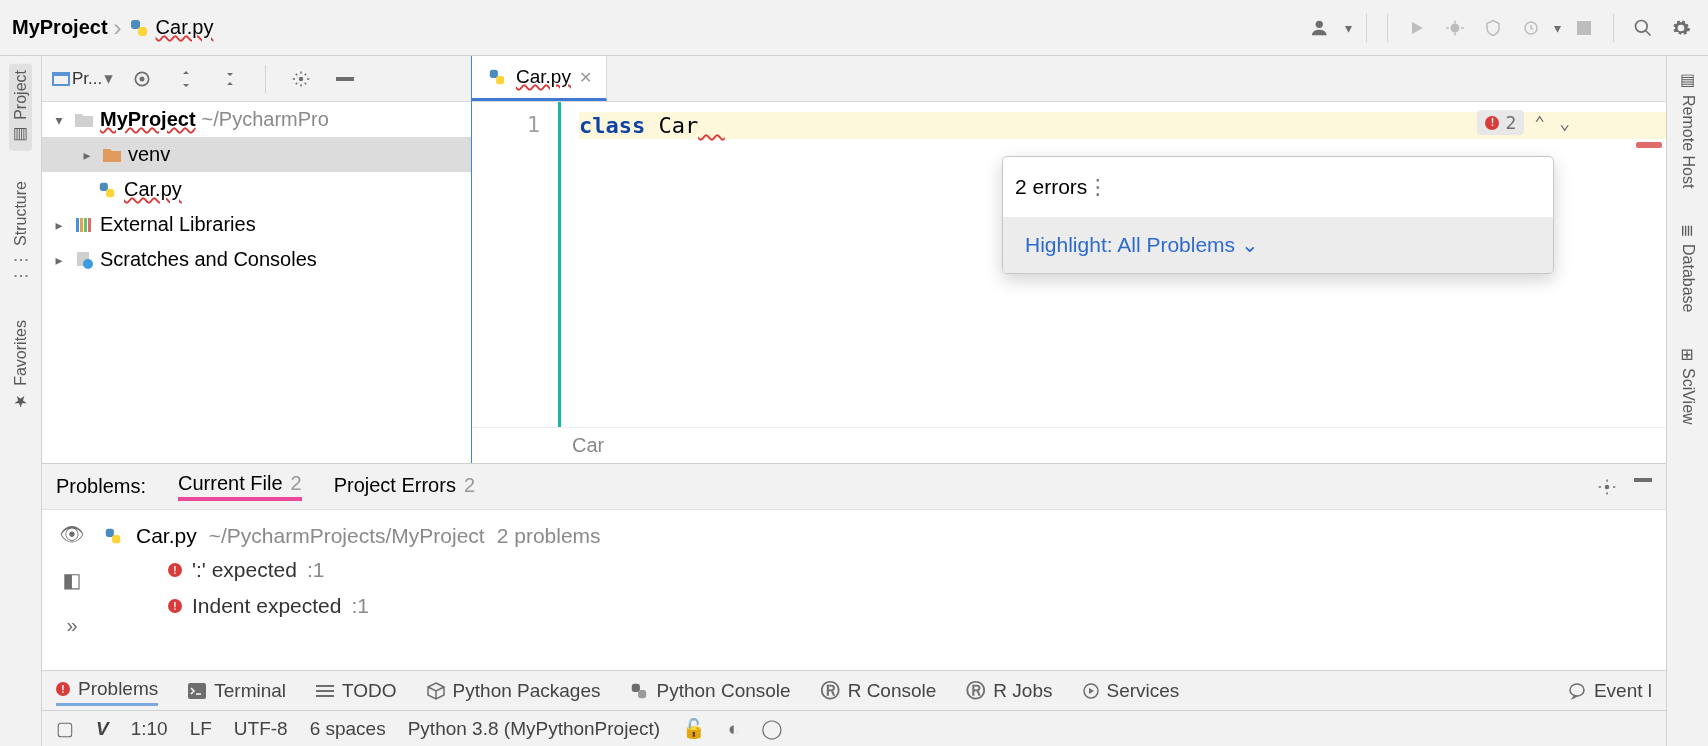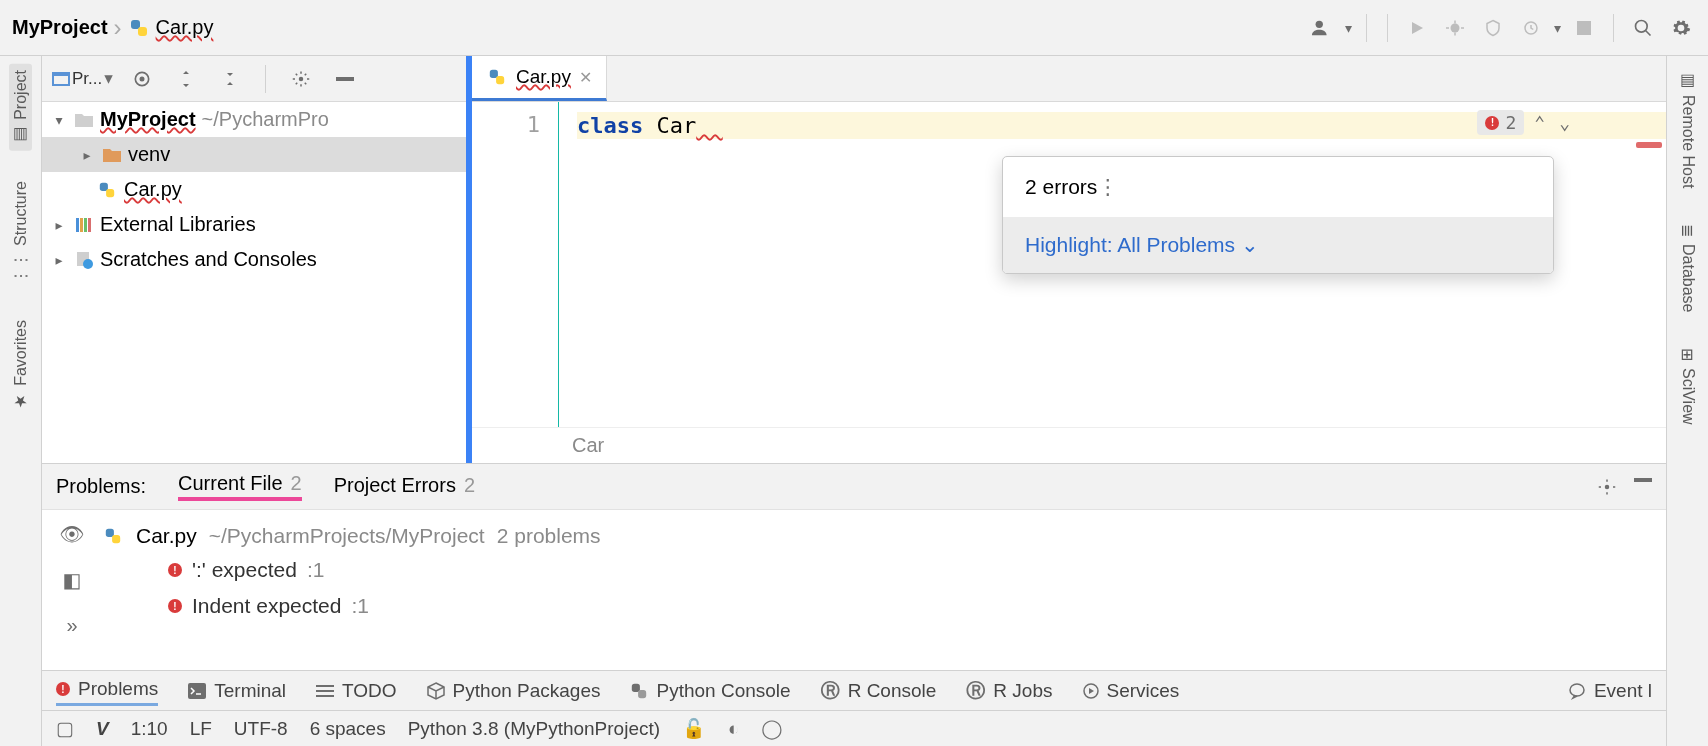--- a/index.html
+++ b/index.html
@@ -14,47 +14,47 @@
 .tb-sep { width: 1px; height: 28px; background: #d1d1d1; margin: 0 6px; }
 .addcfg { border: 1px solid #c0c0c0; background: #fff; border-radius: 4px; padding: 6px 16px; font-size: 19px; color: #444; }
 .main-row { flex: 1; display: flex; min-height: 0; }
 .leftstrip { width: 42px; border-right: 1px solid #d1d1d1; background: #f2f2f2; display: flex; flex-direction: column; align-items: center; padding-top: 8px; gap: 24px; }
 .vtab { writing-mode: vertical-rl; transform: rotate(180deg); font-size: 16px; color: #5a5a5a; display: flex; align-items: center; gap: 6px; padding: 6px 2px; }
 .vtab.active { background: #e0e0e0; border-radius: 3px; }
 .rightstrip { width: 42px; border-left: 1px solid #d1d1d1; background: #f2f2f2; display: flex; flex-direction: column; align-items: center; padding-top: 8px; gap: 24px; }
 .rvtab { writing-mode: vertical-rl; font-size: 16px; color: #5a5a5a; padding: 6px 2px; display:flex; align-items:center; gap:6px;}
 .center { flex: 1; display: flex; flex-direction: column; min-width: 0; }
 .upper { flex: 1; display: flex; min-height: 0; border-bottom: 1px solid #d1d1d1; }
-.projpanel { width: 430px; border-right: 6px solid #3b82f6; background: #fff; display: flex; flex-direction: column; }
+.projpanel { width: 430px; border-right: 1px solid #3b82f6; background: #fff; display: flex; flex-direction: column; }
 .projhead { height: 46px; border-bottom: 1px solid #d9d9d9; display: flex; align-items: center; gap: 14px; padding: 0 10px; background: #f2f2f2; }
 .projhead .ttl { display: flex; align-items: center; gap: 2px; font-size: 17px; color: #333; }
 .projtree { flex: 1; overflow: hidden; font-size: 20px; background:#fff;}
 .trow { display: flex; align-items: center; gap: 6px; white-space: nowrap; padding: 6px 8px; }
 .trow .chev { width: 18px; text-align: center; color: #6b6b6b; font-size:14px;}
 .trow.selected { background: #dcdcdc; }
 .bold { font-weight: 700; }
 .dim { color: #8a8a8a; }
 .underline-err { text-decoration: underline wavy #d93b3b; text-decoration-thickness:1.5px;}
 .editor { flex: 1; display: flex; flex-direction: column; position: relative; background:#fff;}
 .tabs { height: 46px; border-bottom: 1px solid #d9d9d9; display: flex; align-items: stretch; background: #f2f2f2; }
 .tab { display: flex; align-items: center; gap: 8px; padding: 0 14px; background: #fff; border-right: 1px solid #d9d9d9; border-bottom: 3px solid #3e7ad3; font-size: 19px; position: relative; }
 .tab .close { color: #999; font-size: 16px; }
 .editbody { flex: 1; display: flex; position: relative; font-family: "Menlo","Consolas",monospace; font-size: 22px; }
 .gutter { width: 86px; text-align: right; padding: 10px 18px 0 0; color: #a0a0a0; background:#fff; }
-.codearea { flex: 1; border-left: 1px solid #14b8a6; padding: 10px 0 0 18px; position: relative; background:#fff;}
+.codearea { flex: 1; border-left: 3px solid #14b8a6; padding: 10px 0 0 18px; position: relative; background:#fff;}
 .codeline { background: #fdf7dc; padding: 1px 0; }
 .kw { color: #1042a6; font-weight:600;}
 .redsq { text-decoration: underline wavy #d93b3b; text-decoration-thickness:2px;}
 .status-pill { position: absolute; top: 8px; right: 92px; display: flex; align-items: center; gap: 6px; }
 .pill { background: #e8e8e8; border-radius: 4px; padding: 2px 8px; display: flex; align-items: center; gap: 6px; color:#6e6e6e; font-size:18px;}
 .errdot { width: 14px; height: 14px; border-radius: 50%; background: #d93b3b; color:#fff; font-size:10px; display:flex; align-items:center; justify-content:center; font-weight:700;}
 .navbtn { color:#6e6e6e; font-size:18px; padding:0 4px;}
 .miniscroll { position:absolute; top:40px; right:4px; height:6px; width:26px; background:#e06b6b; border-radius:2px;}
 .popup { position: absolute; top: 54px; right: 112px; width: 552px; background: #fff; border: 1px solid #c8c8c8; border-radius: 5px; box-shadow: 0 6px 18px rgba(0,0,0,0.18); font-family: -apple-system, Arial, sans-serif; font-size: 21px; overflow:hidden;}
-.popup .row1 { padding: 18px 22px; display: flex; align-items: center; justify-content: flex-start; }
+.popup .row1 { padding: 18px 12px; display: flex; align-items: center; justify-content: flex-start; }
 .popup .row2 { padding: 16px 22px; background: #ececec; display: flex; align-items: center; gap: 6px; color: #2e6bcc; }
 .breadbar { height: 36px; display: flex; align-items: center; padding-left: 100px; font-size: 20px; color: #8a8a8a; background:#fff; border-top:1px solid #eee;}
 .problems { height: 206px; background: #fff; display: flex; flex-direction: column; }
 .probtabs { height: 46px; display: flex; align-items: center; gap: 32px; padding: 0 14px; border-bottom: 1px solid #e2e2e2; font-size: 20px; background:#f2f2f2;}
 .probtabs .lbl { color: #000; }
 .probtabs .tabp { display: flex; align-items: center; gap: 8px; padding-bottom:2px;}
 .probtabs .tabp.active { border-bottom: 4px solid #ec4899; }
 .probtabs .cnt { color: #999; }
 .probtabs .rtools { margin-left:auto; display:flex; gap:18px; color:#6e6e6e;}
 .probbody { flex:1; display:flex; }

